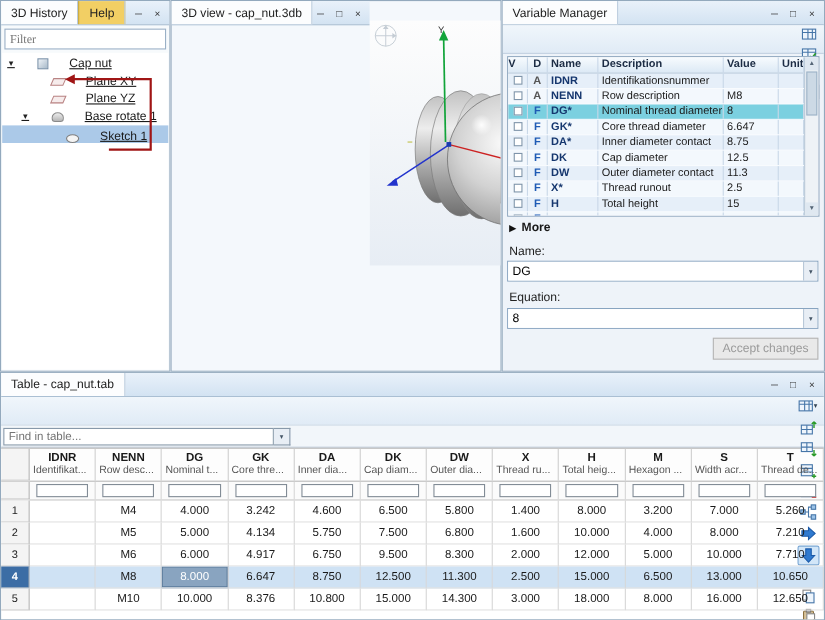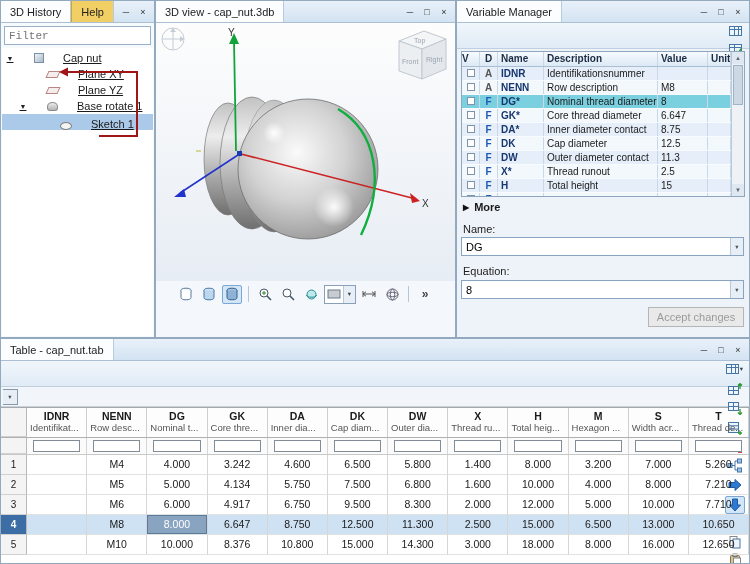--- a/index.html
+++ b/index.html
@@ -1,34 +1,34 @@
 <!DOCTYPE html>
 <html><head>
 <meta charset="utf-8">
 <style>
   * { margin:0; padding:0; box-sizing:border-box; }
   html,body { width:750px; height:564px; }
   body { font-family:"Liberation Sans",sans-serif; background:#e6e6e6; }
   .app { position:relative; width:750px; height:564px; background:#ffffff; font-size:11px; color:#1a1a1a; overflow:hidden; }
   .panel { position:absolute; background:#fff; border:1px solid #93a9bd; overflow:hidden; }
   #history-panel { left:0; top:0; width:155px; height:338px; background:#f7fafc; }
-  #view-panel    { left:155px; top:0; width:301px; height:338px; display:flex; flex-direction:column; background:#f4f8fc; }
+  #view-panel    { left:155px; top:0; width:301px; height:338px; display:flex; flex-direction:row; background:#f4f8fc; }
   #varmgr-panel  { left:456px; top:0; width:294px; height:338px; background:#eef3f9; }
   #table-panel   { left:0; top:338px; width:750px; height:226px; background:#fff; }
 
   .tabbar { height:22px; background:linear-gradient(#e9f1fa,#d3e3f2); border-bottom:1px solid #aabfd3; display:flex; align-items:stretch; flex:0 0 22px; }
   .tab { display:flex; align-items:center; padding:0 9px; font-size:11px; color:#222; border-right:1px solid #b9cadd; white-space:nowrap; }
   .tab.active { background:#fcfdfe; }
   .tab.help { background:#f2cf64; border-left:1px solid #c9a93c; }
   .winbtns { margin-left:auto; display:flex; align-items:center; gap:3px; padding-right:4px; }
   .winbtn { width:14px; height:14px; display:flex; align-items:center; justify-content:center; font-size:9px; color:#333; cursor:default; }
 
   
   .filter-wrap { padding:3px 3px 2px 3px; }
-  .filter-wrap input { width:100%; height:19px; border:1px solid #9ab0c6; font-size:11px; padding:0 4px; font-family:Liberation Mono, monospace; background:#fff; }
+  .filter-wrap input { width:100%; height:19px; border:1px solid #9ab0c6; font-size:11px; padding:0 4px; font-family:Liberation Serif, serif; background:#fff; }
   .tree { background:#fff; position:absolute; left:1px; right:1px; top:47px; bottom:1px; padding-top:2px; }
   .tree-row { height:16px; display:flex; align-items:center; gap:19px; white-space:nowrap;text-decoration:underline; }
   .tree-row.selected { background:#abc9e8; }
   .expander { width:10px; font-size:7px; color:#222; text-align:center; flex:0 0 10px; }
   .node-icon { flex:0 0 auto; }
   .icon-part { width:10px; height:10px; background:linear-gradient(135deg,#eef3f8,#a9bac9); border:1px solid #7890a8; }
   .icon-plane { width:12px; height:7px; transform:skewX(-24deg); border:1px solid #b98484; background:#f6ecec; }
   .icon-rotate { width:11px; height:9px; border:1px solid #8a8a8a; border-radius:50% 50% 3px 3px; background:linear-gradient(#ececec,#b5b5b5); }
   .icon-sketch { width:12px; height:8px; border:1px solid #808080; border-radius:50%; background:#f4f4f4; }
   .annotation { position:absolute; left:0; top:0; pointer-events:none; z-index:6; }
@@ -595,20 +595,21 @@
         </span>
       <span class="tbtn">
           <svg width="15" height="15">
             <rect x="1.5" y="1.5" width="12" height="12" fill="#3a6fb5" stroke="#28507e"></rect>
             <rect x="4" y="1.5" width="7" height="4.5" fill="#cfe0f0"></rect>
             <rect x="3.5" y="8" width="8" height="5.5" fill="#fff"></rect>
           </svg>
         </span>
     </div>
     <div class="findrow">
+      <input placeholder="Find in table..." style="">
       <span class="ddbtn">▾</span>
     </div>
     <div class="bt">
       <div class="bt-row bt-headrow">
           <div class="bt-gutter"></div>
           <div class="bt-col">
             <div class="bt-colname">IDNR</div>
             <div class="bt-coldesc">Identifikat...</div>
           </div>
           <div class="bt-col">

